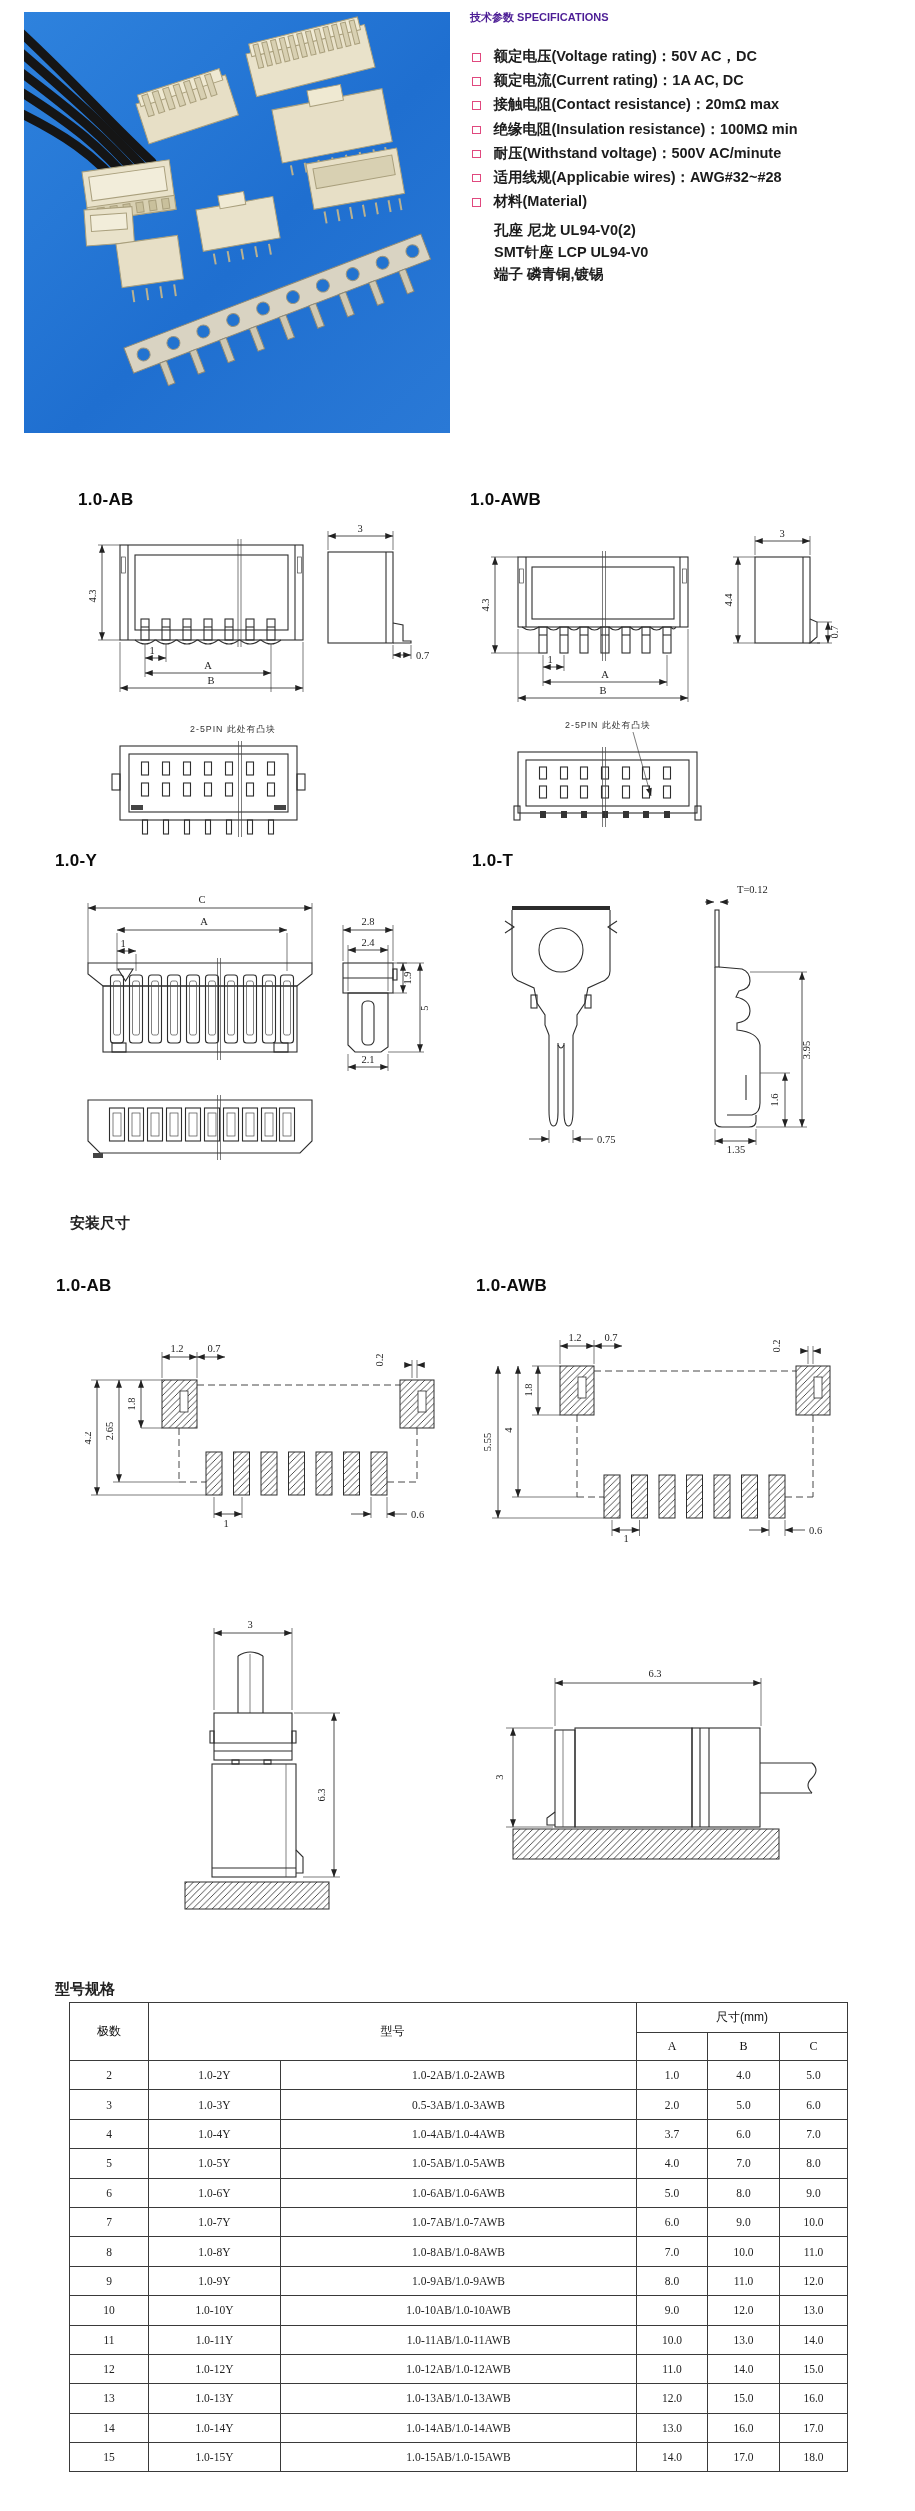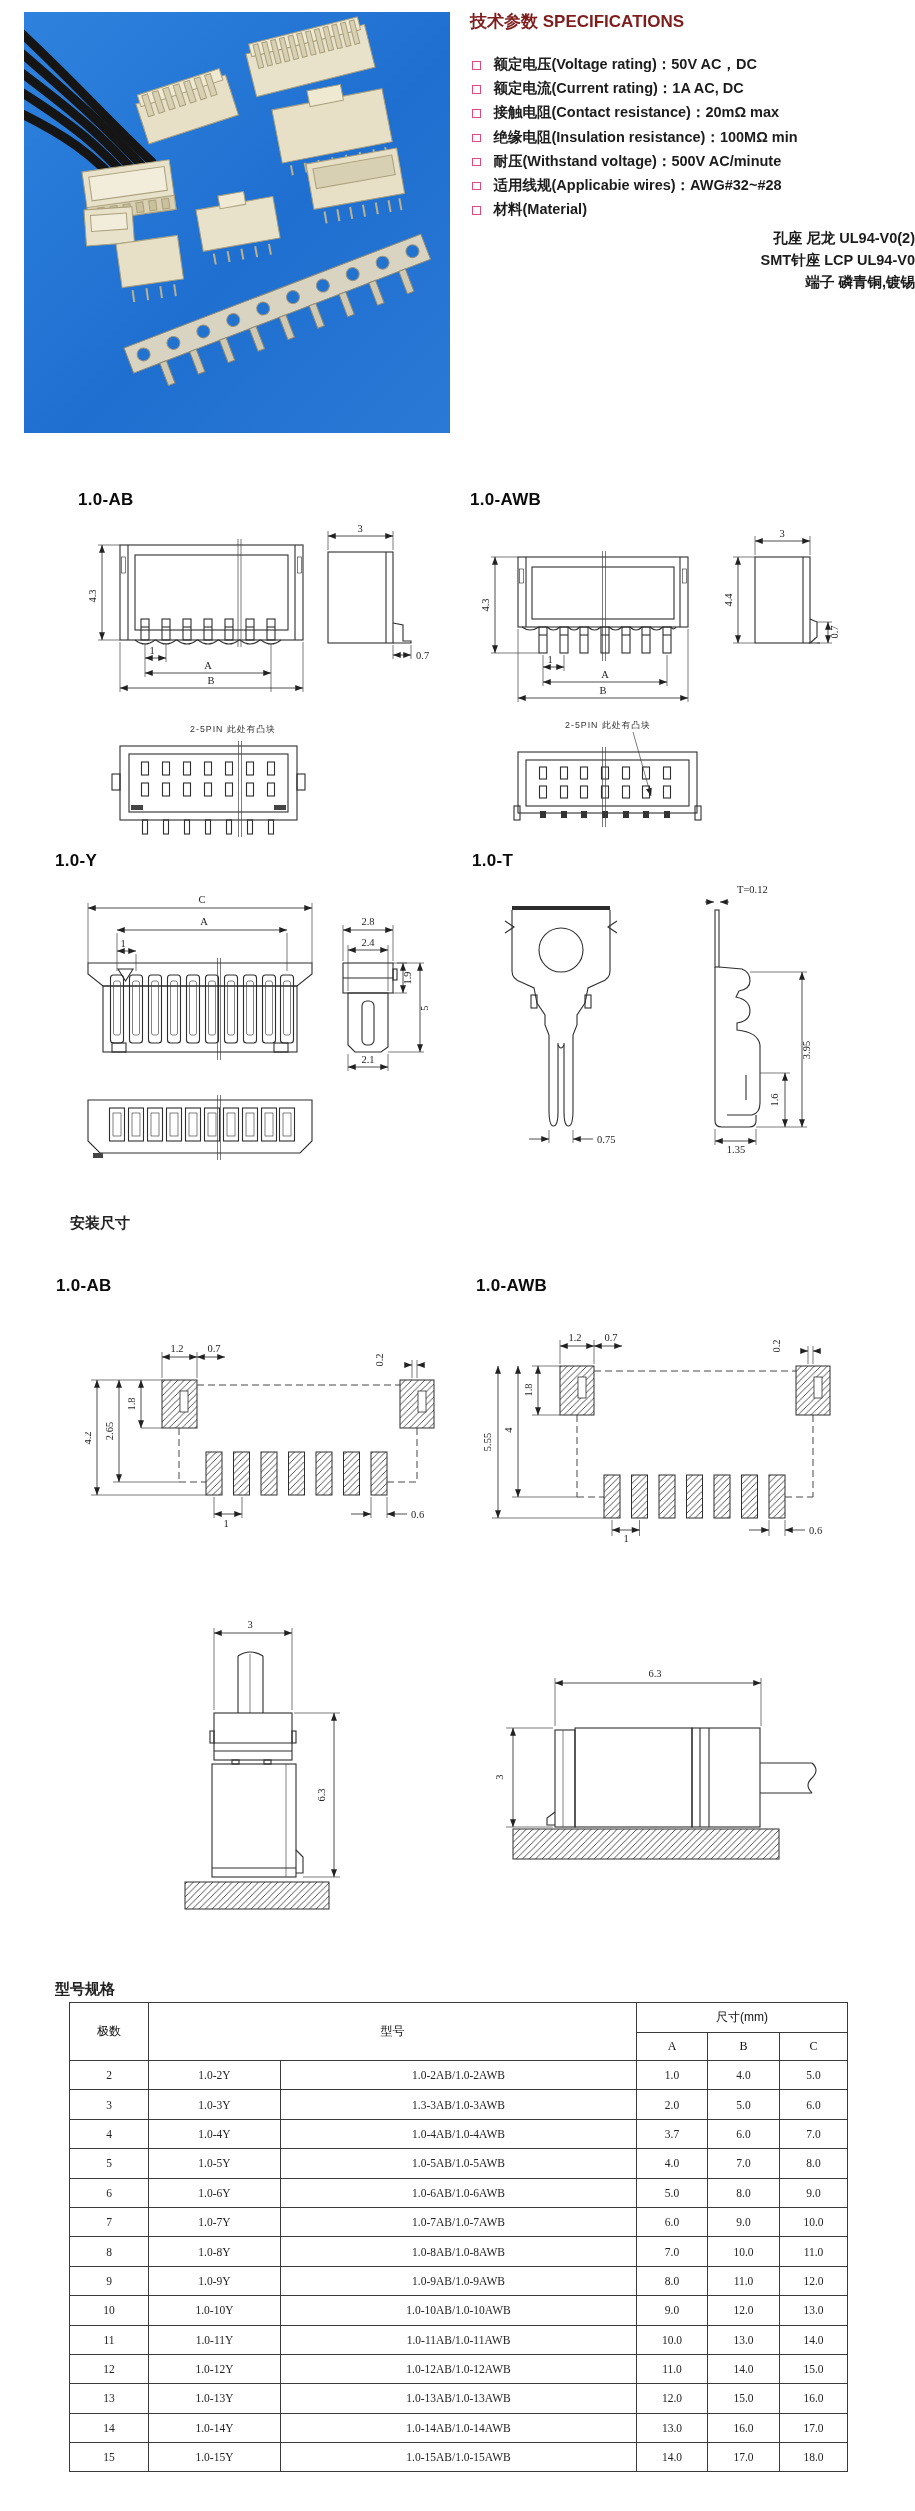--- a/index.html
+++ b/index.html
@@ -1,25 +1,25 @@
 <!DOCTYPE html>
 <html><head>
 <meta charset="utf-8">
 <style>
   html,body{margin:0;padding:0;background:#fff;}
   .page{position:relative;width:915px;height:2511px;background:#fff;overflow:hidden;
         font-family:"Liberation Sans",sans-serif;color:#1c1c1c;}
   .abs{position:absolute;}
   
-  .spec-title{font-size:17px;font-weight:bold;color:#7f1d1d;}
+  .spec-title{font-size:11px;font-weight:bold;color:#4c1d95;}
   .spec-list{list-style:none;margin:22px 0 0 0;padding:0;}
   .spec-list li{display:flex;align-items:flex-start;height:24.2px;font-size:14.5px;font-weight:600;}
   .spec-bullet{flex:0 0 auto;width:6.5px;height:6.5px;border:1.6px solid #e0487e;background:#fff;
                margin:6px 13px 0 2px;}
-  .materials{margin:4px 0 0 24px;text-align:right;}
+  .materials{margin:4px 0 0 24px;}
   .materials div{font-size:14.5px;font-weight:600;line-height:21.8px;}
   
   .sec-title{font-size:17px;font-weight:bold;color:#0b0b0b;letter-spacing:.3px;}
   .sub-head{font-size:15px;font-weight:bold;color:#222;margin-top:8px;}
   
   svg text{font-family:"Liberation Serif",serif;fill:#1e1e1e;}
   .ln{fill:none;stroke:#2e2e2e;stroke-width:1.1;}
   .thin{fill:none;stroke:#4a4a4a;stroke-width:.7;}
   .ext{fill:none;stroke:#444;stroke-width:.7;}
   .dim{fill:none;stroke:#222;stroke-width:.8;}
@@ -782,21 +782,21 @@
             <td>2</td>
             <td>1.0-2Y</td>
             <td>1.0-2AB/1.0-2AWB</td>
             <td>1.0</td>
             <td>4.0</td>
             <td>5.0</td>
           </tr>
           <tr>
             <td>3</td>
             <td>1.0-3Y</td>
-            <td>1.3-3AB/1.0-3AWB</td>
+            <td>0.5-3AB/1.0-3AWB</td>
             <td>2.0</td>
             <td>5.0</td>
             <td>6.0</td>
           </tr>
           <tr>
             <td>4</td>
             <td>1.0-4Y</td>
             <td>1.0-4AB/1.0-4AWB</td>
             <td>3.7</td>
             <td>6.0</td>

